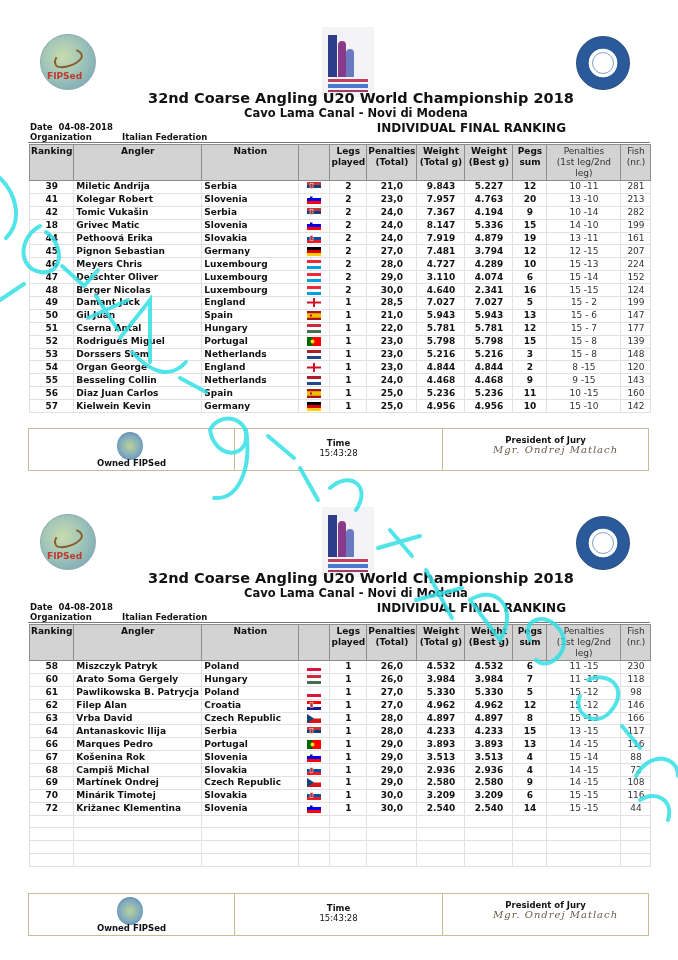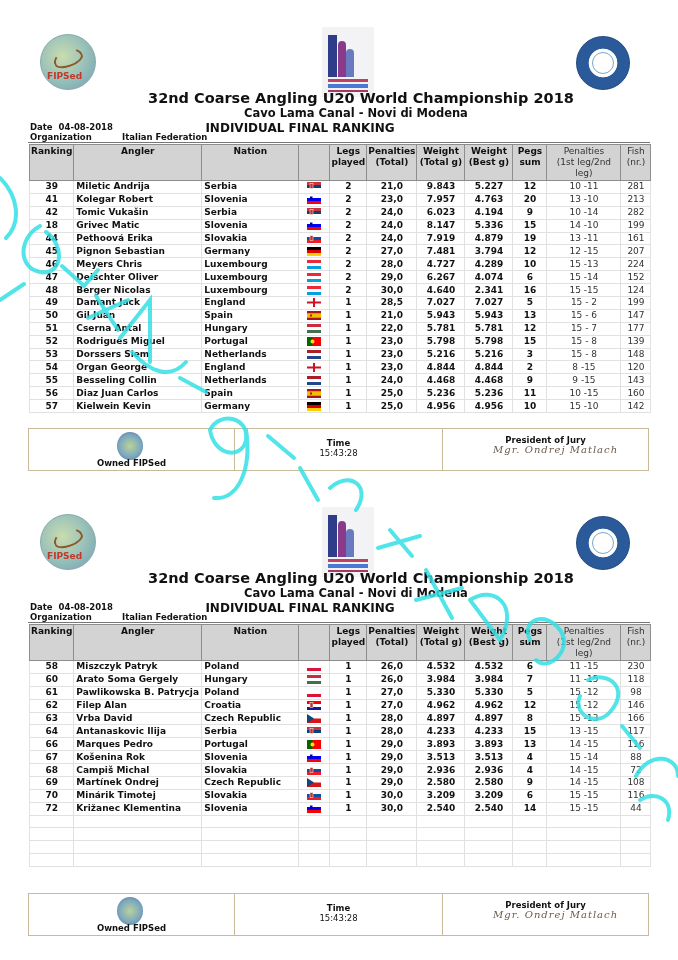--- a/index.html
+++ b/index.html
@@ -21,21 +21,21 @@
     .logo-center .band { position: absolute; left: 6px; top: 52px; width: 40px; height: 3px; background: #c04060; }
     .logo-center .band2 { position: absolute; left: 6px; top: 57px; width: 40px; height: 4px; background: #4a7ad0; }
     .logo-center .band3 { position: absolute; left: 6px; top: 63px; width: 40px; height: 2px; background: #a03a6a; }
 
     .logo-right { position: absolute; left: 576px; top: 36px; width: 54px; height: 54px; border-radius: 50%;
       background: radial-gradient(circle, #ffffff 0%, #ffffff 38%, #2a5a9a 40%, #2a5a9a 100%); border: 1px solid #244a80; }
     .logo-right .inner { position: absolute; left: 15px; top: 15px; width: 22px; height: 22px; border-radius: 50%; border: 1px solid #7aa6cc; }
 
     .title { position: absolute; left: 0; width: 678px; text-align: center; top: 90px; font-size: 14.5px; font-weight: bold; padding-left: 44px; }
     .subtitle { position: absolute; left: 0; width: 678px; text-align: center; top: 106px; font-size: 11.5px; font-weight: bold; padding-left: 34px; }
-    .heading { position: absolute; left: 0; width: 566px; text-align: center; top: 121px; font-size: 12px; font-weight: bold; padding-left: 34px; }
+    .heading { position: absolute; left: 0; width: 566px; text-align: right; top: 121px; font-size: 12px; font-weight: bold; padding-left: 34px; }
     .date { position: absolute; left: 30px; top: 122px; font-size: 8.5px; font-weight: bold; }
     .org { position: absolute; left: 30px; top: 132px; font-size: 8.5px; font-weight: bold; }
     .org-val { position: absolute; left: 122px; top: 132px; font-size: 8.5px; font-weight: bold; }
     .hr { position: absolute; left: 28px; top: 142px; width: 622px; height: 1px; background: #777; }
 
     table.rank { position: absolute; left: 29px; top: 144px; border-collapse: collapse; font-size: 9px; }
     table.rank th { background: #d3d3d3; border: 1px solid #8d8d8d; font-weight: bold; font-size: 9px; line-height: 11px; vertical-align: top; padding: 1px 1px; }
     table.rank th.light { font-weight: normal; color: #333; }
     table.rank td { border: 1px solid #e1e1e1; height: 12.9px; line-height: 11px; font-weight: bold; padding: 0 2px; white-space: nowrap; }
     table.rank td.c { text-align: center; }
@@ -155,21 +155,21 @@
           <td class="l">Tomic Vukašin</td>
           <td class="l">Serbia</td>
           <td class="c"><span><svg class="flag" viewBox="0 0 14 9">
                 <rect width="14" height="3" fill="#c6363c"></rect>
                 <rect y="3" width="14" height="3" fill="#0c4076"></rect>
                 <rect y="6" width="14" height="3" fill="#ffffff"></rect>
                 <rect x="3" y="1.5" width="3" height="5" fill="#bb3333" stroke="#fff" stroke-width="0.5"></rect>
               </svg></span></td>
           <td class="c">2</td>
           <td class="c">24,0</td>
-          <td class="c">6.023</td>
+          <td class="c">7.367</td>
           <td class="c">4.194</td>
           <td class="c">9</td>
           <td class="n">10 -14</td>
           <td class="n">282</td>
         </tr>
         <tr>
           <td class="c">18</td>
           <td class="l">Grivec Matic</td>
           <td class="l">Slovenia</td>
           <td class="c"><span><svg class="flag" viewBox="0 0 14 9">
@@ -242,21 +242,21 @@
           <td class="c">47</td>
           <td class="l">Deischter Oliver</td>
           <td class="l">Luxembourg</td>
           <td class="c"><span><svg class="flag" viewBox="0 0 14 9">
                 <rect width="14" height="3" fill="#ed2939"></rect>
                 <rect y="3" width="14" height="3" fill="#ffffff"></rect>
                 <rect y="6" width="14" height="3" fill="#00a1de"></rect>
               </svg></span></td>
           <td class="c">2</td>
           <td class="c">29,0</td>
-          <td class="c">6.267</td>
+          <td class="c">3.110</td>
           <td class="c">4.074</td>
           <td class="c">6</td>
           <td class="n">15 -14</td>
           <td class="n">152</td>
         </tr>
         <tr>
           <td class="c">48</td>
           <td class="l">Berger Nicolas</td>
           <td class="l">Luxembourg</td>
           <td class="c"><span><svg class="flag" viewBox="0 0 14 9">

